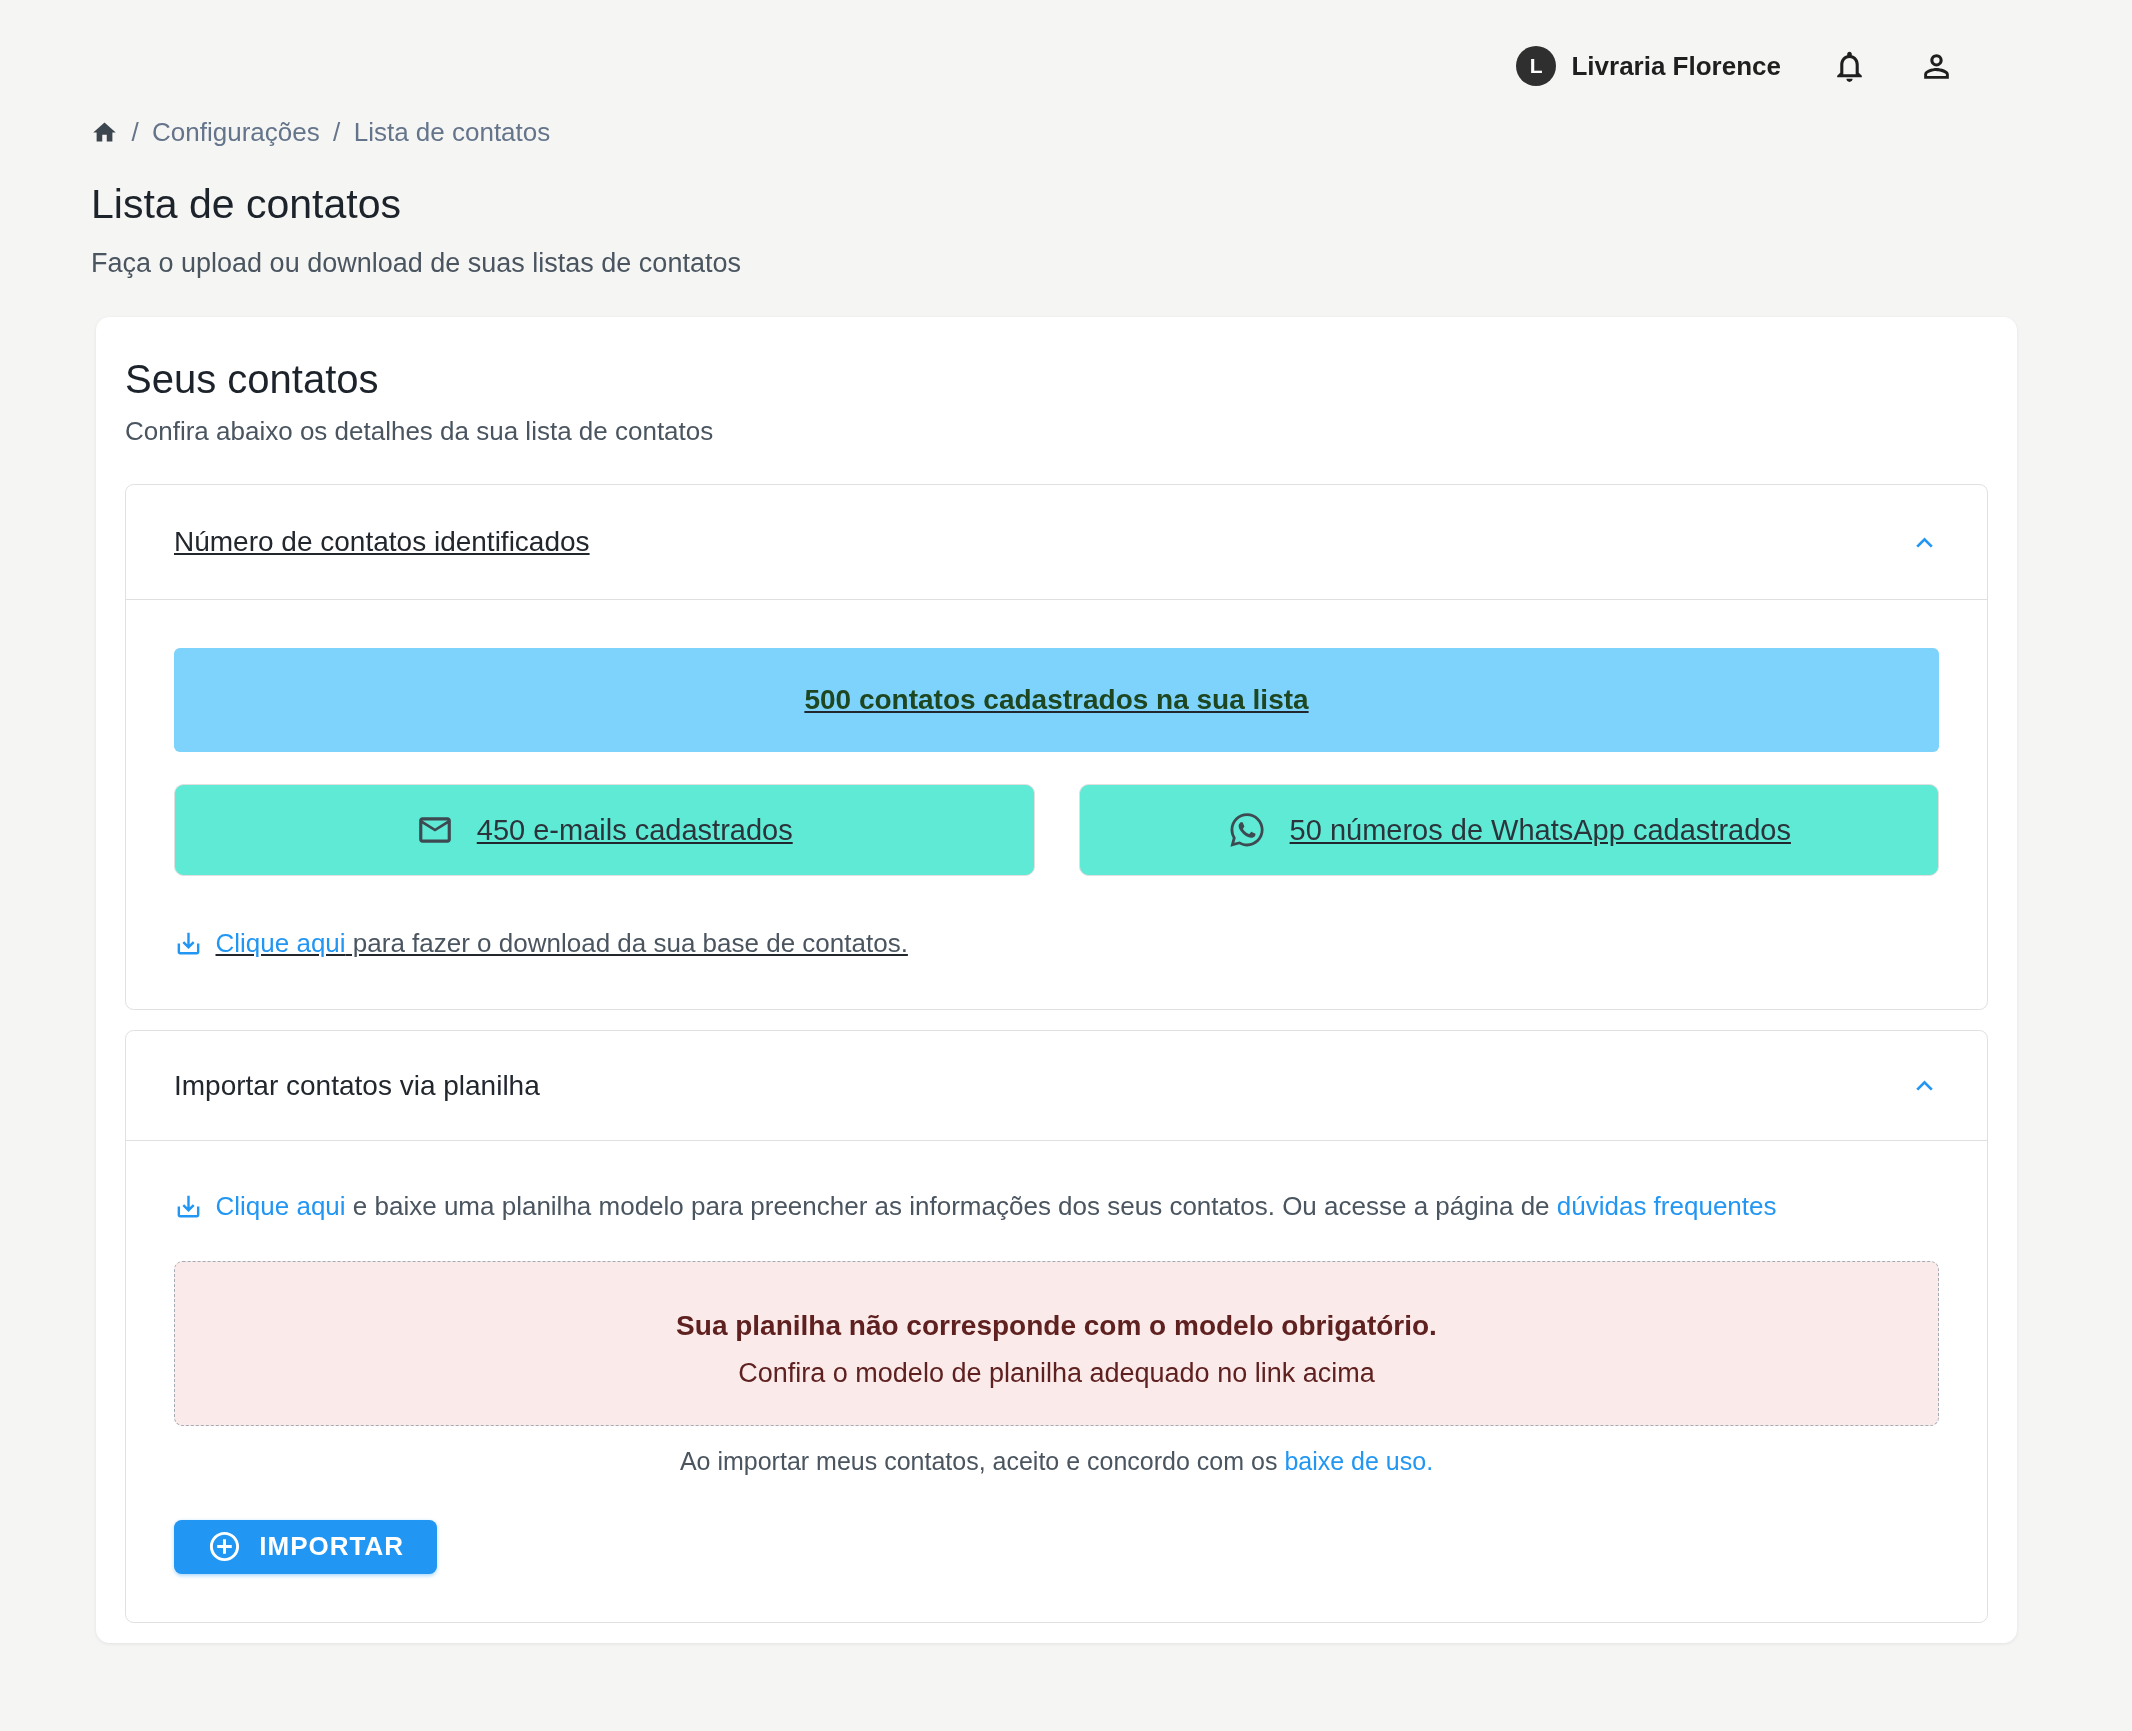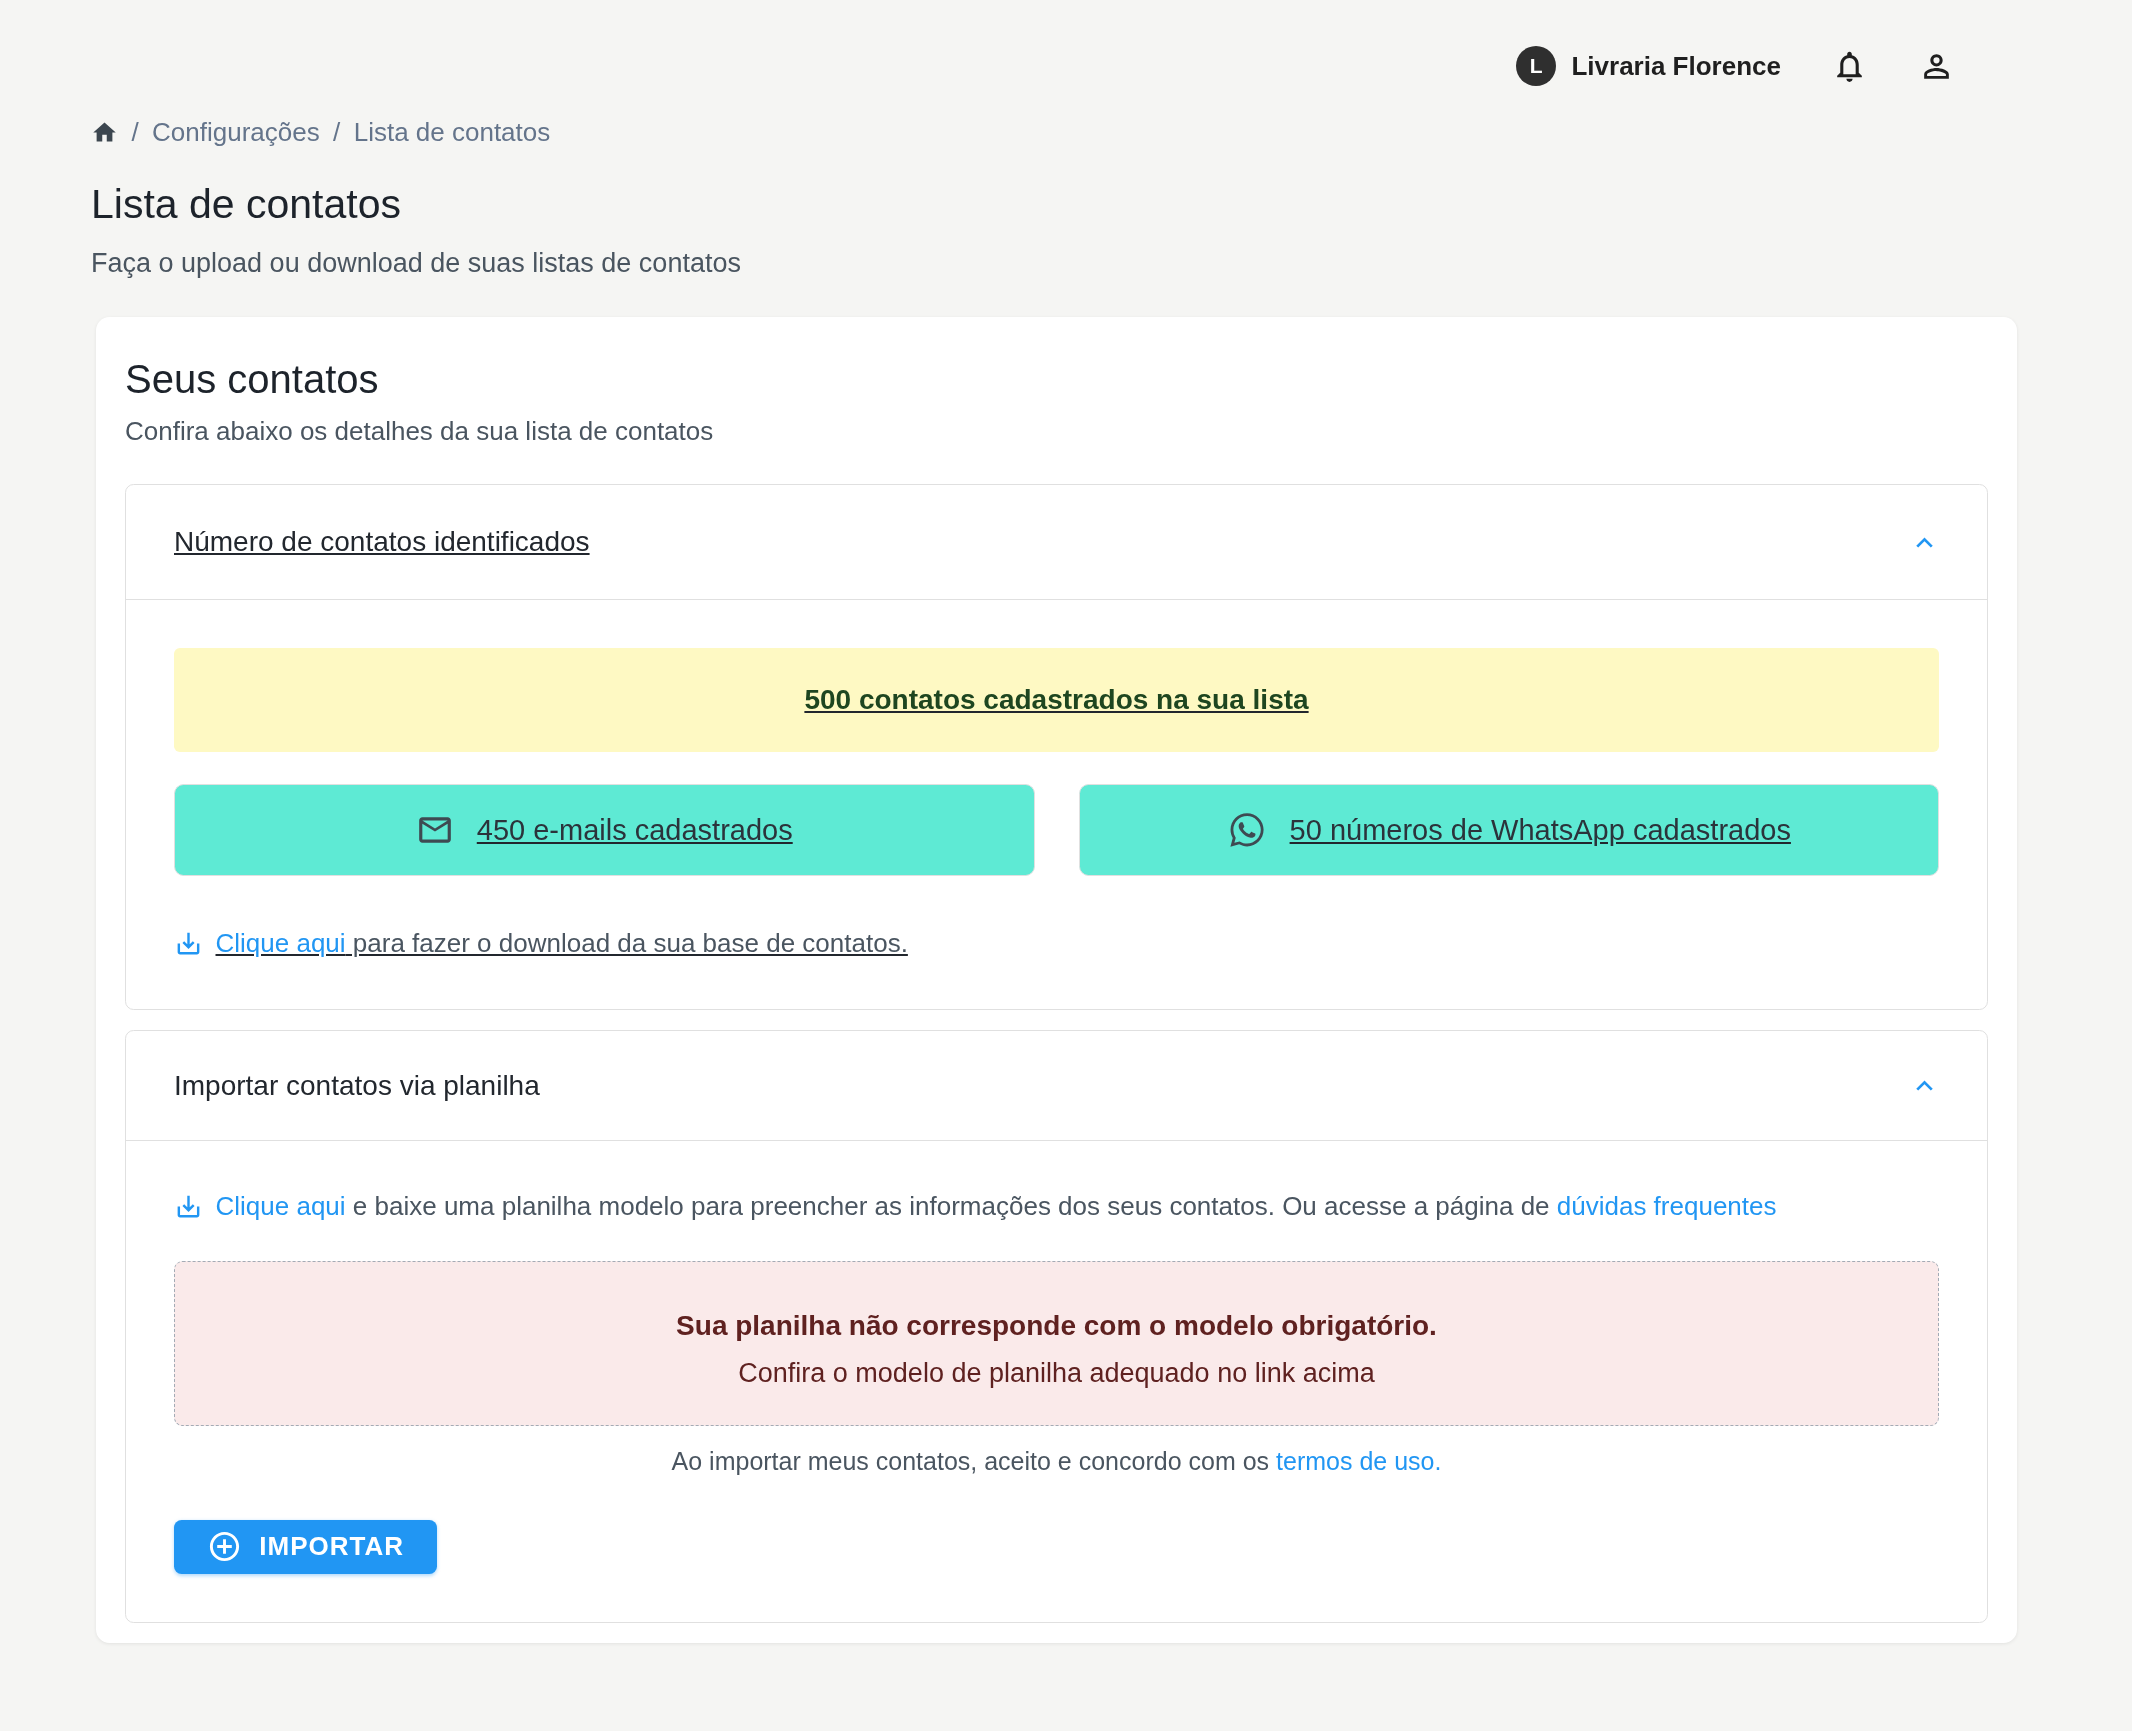--- a/index.html
+++ b/index.html
@@ -58,21 +58,21 @@
     border-bottom:1px solid #e0e0e0;
     cursor:pointer;
   }
   .acc-1 .acc-header{height:114px;}
   .acc-2 .acc-header{height:109px;}
   .acc-title{font-size:28px;color:#22272e;}
   .acc-body{padding:48px;}
 
   
   .banner-success{
-    background:#fef9c3;color:#1e4620;
+    background:#7dd3fc;color:#1e4620;
     border-radius:5.8px;
     text-align:center;
     font-size:28px;font-weight:bold;
     padding:36px 19px;
   }
 
   
   .count-row{display:flex;gap:44px;margin-top:32px;}
   .count-box{
     flex:1 1 0;
@@ -224,21 +224,21 @@
         </span>
         <span class="text-wrap"><a class="link">Clique aqui</a><span> e baixe uma planilha modelo para preencher as informações dos seus contatos. Ou acesse a página de </span><a class="link">dúvidas frequentes</a></span>
       </div>
 
       <div class="banner-error">
         <p class="error-title">Sua planilha não corresponde com o modelo obrigatório.</p>
         <p class="error-subtitle">Confira o modelo de planilha adequado no link acima</p>
       </div>
 
       <div class="terms-line">
-        <span>Ao importar meus contatos, aceito e concordo com os </span><a class="link">termos de uso.</a>
+        <span>Ao importar meus contatos, aceito e concordo com os </span><a class="link">baixe de uso.</a>
       </div>
 
       <button class="import-btn">
         <span>
           <svg width="35" height="35" viewBox="0 0 24 24" fill="#ffffff">
               <path d="M13 7h-2v4H7v2h4v4h2v-4h4v-2h-4V7zm-1-5C6.48 2 2 6.48 2 12s4.48 10 10 10 10-4.48 10-10S17.52 2 12 2zm0 18c-4.41 0-8-3.59-8-8s3.59-8 8-8 8 3.59 8 8-3.59 8-8 8z"></path>
             </svg>
         </span>
         <span>IMPORTAR</span>
       </button>

